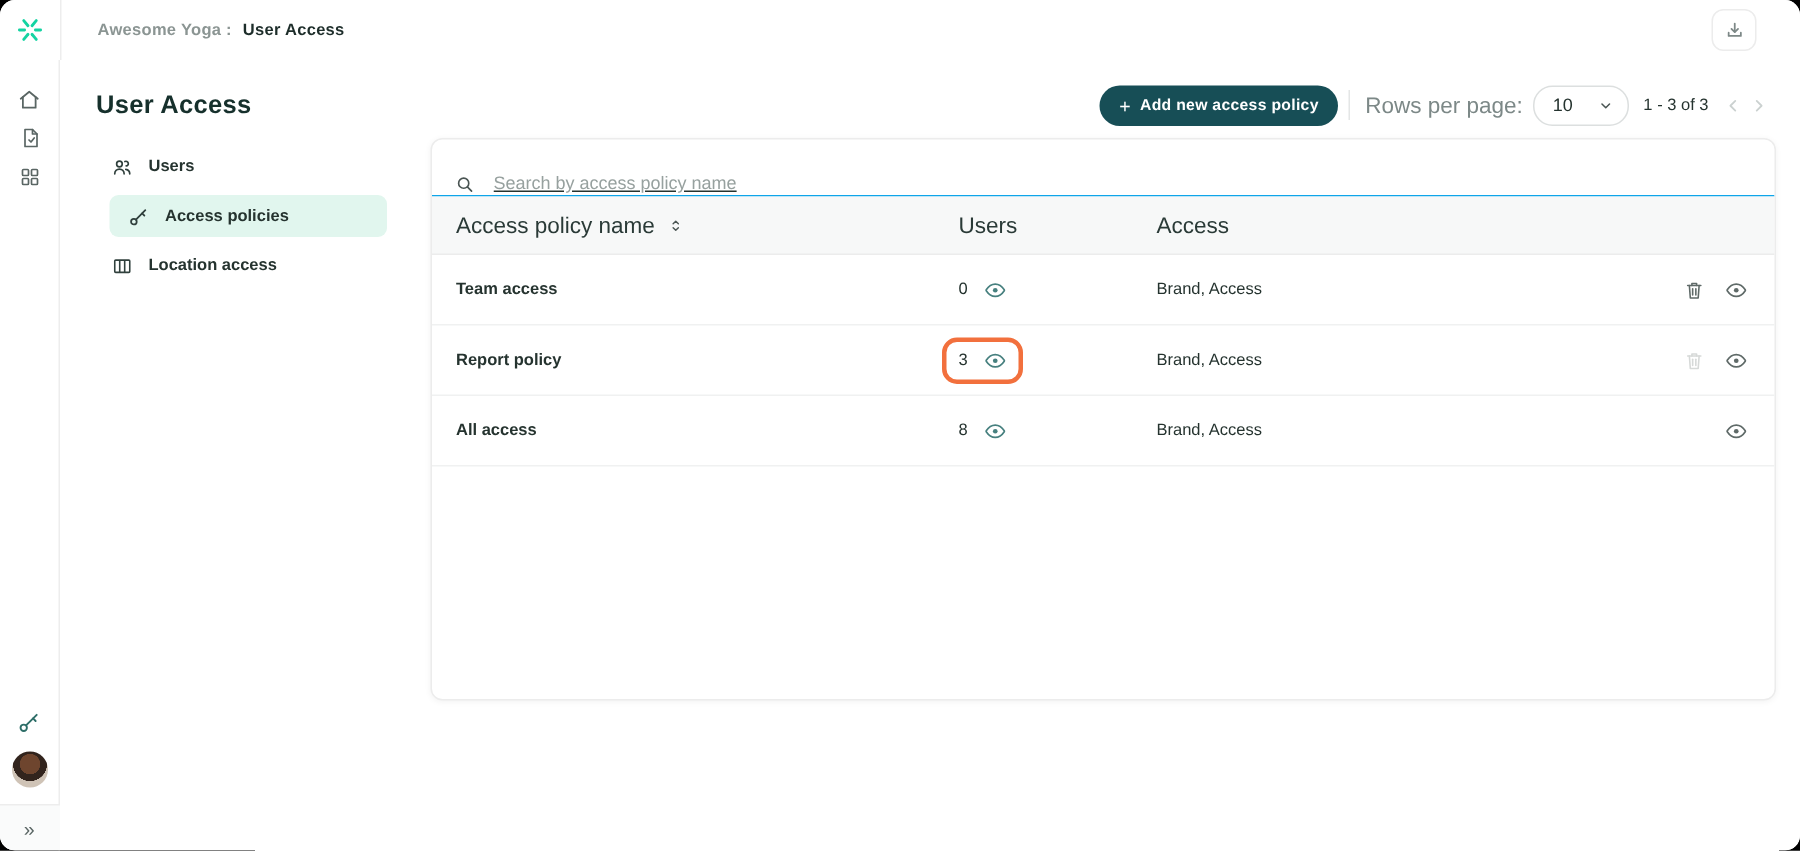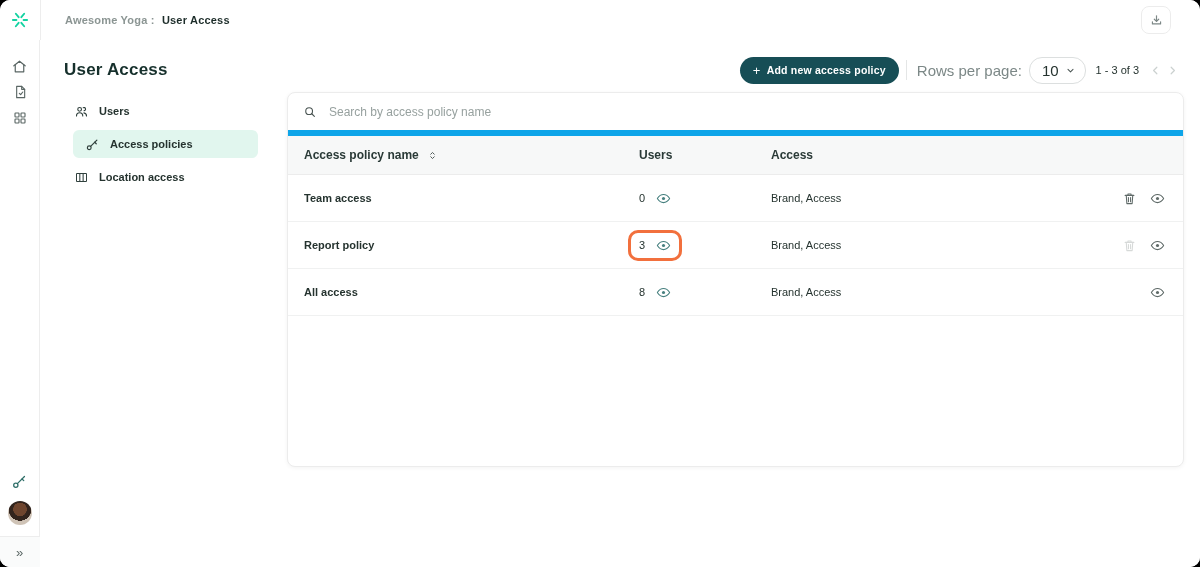--- a/index.html
+++ b/index.html
@@ -38,45 +38,45 @@
     padding:0 19px 0 24px;}
   .page-title{font-size:17px;font-weight:700;color:#16302c;letter-spacing:.2px;}
   .toolbar{margin-left:auto;display:flex;align-items:center;}
   .add-btn{background:#174e56;color:#fff;border:none;border-radius:15px;height:27px;
     padding:0 13px;font-size:10.5px;font-weight:700;letter-spacing:.2px;cursor:pointer;
     display:flex;align-items:center;gap:6px;font-family:inherit;}
   .add-btn .plus{font-size:13px;font-weight:400;line-height:1;}
   .tb-divider{width:1px;height:20px;background:#e4e6e6;margin:0 10px 0 7px;}
   .rpp-label{color:#7c8887;font-size:15px;margin-right:7px;}
   .select-pill{border:1px solid #dcdfdf;border-radius:13px;height:25px;padding:0 9px 0 12px;
-    display:flex;align-items:center;gap:6px;font-size:15px;color:#25332f;cursor:pointer;
+    display:flex;align-items:center;gap:16px;font-size:12px;color:#25332f;cursor:pointer;
     background:#fff;}
   .range{font-size:11px;color:#25332f;margin:0 8px 0 10px;white-space:nowrap;}
   .page-chevron{width:17px;height:17px;display:flex;align-items:center;justify-content:center;
     color:#cbd1d0;cursor:pointer;}
   
   .content{display:flex;margin-top:6px;padding:0 16px 0 22px;gap:29px;align-items:flex-start;}
   .subnav{width:196px;flex:none;padding-top:6px;}
   .subnav-item{height:26px;display:flex;align-items:center;gap:10px;padding:0 12px;
     border-radius:6px;font-size:11px;font-weight:600;color:#25332f;margin-bottom:6px;
     cursor:pointer;}
   .subnav-item.selected{background:#e1f6ee;height:28px;margin-left:11px;}
   .subnav-item .ic{color:#30403d;flex:none;}
   
   .card{flex:1;height:375px;border:1px solid #ececec;border-radius:8px;background:#fff;
     box-shadow:0 1px 4px rgba(0,0,0,.05);overflow:hidden;box-sizing:border-box;}
-  .search-row{height:37px;display:flex;align-items:center;gap:10px;padding:0 15px;
-    border-bottom:6px solid #0ea5e9;}
+  .search-row{height:37px;display:flex;align-items:flex-end;gap:10px;padding:0 15px;
+    border-bottom:1px solid #0ea5e9;text-decoration:underline;}
   .search-row .ic{color:#4a5553;flex:none;}
   .search-input{border:none;outline:none;flex:1;font-size:12px;color:#25332f;
     font-family:inherit;background:transparent;}
   .search-input::placeholder{color:#97a19f;}
   .grid-cols{display:grid;grid-template-columns:351px 132px 1fr 96px;align-items:center;}
   .thead{height:38px;background:#f7f8f8;border-bottom:1px solid #ececec;
-    font-size:12px;font-weight:700;color:#2a3a37;}
+    font-size:15px;font-weight:400;color:#2a3a37;}
   .th-name{padding-left:16px;display:flex;align-items:center;gap:8px;}
   .sort-icon{color:#4a5553;cursor:pointer;}
   .trow{height:46px;border-bottom:1px solid #f0f1f1;font-size:11px;}
   .cell-name{padding-left:16px;font-weight:600;color:#25332f;}
   .cell-users{display:flex;align-items:center;gap:11px;color:#25332f;}
   .eye-teal{color:#47807f;cursor:pointer;}
   .users-highlight{display:inline-flex;align-items:center;gap:11px;
     border:3px solid #f2703d;border-radius:10px;padding:5px 8px;margin:-8px 0 -8px -11px;}
   .cell-access{color:#25332f;}
   .cell-actions{display:flex;align-items:center;justify-content:flex-end;gap:13px;

